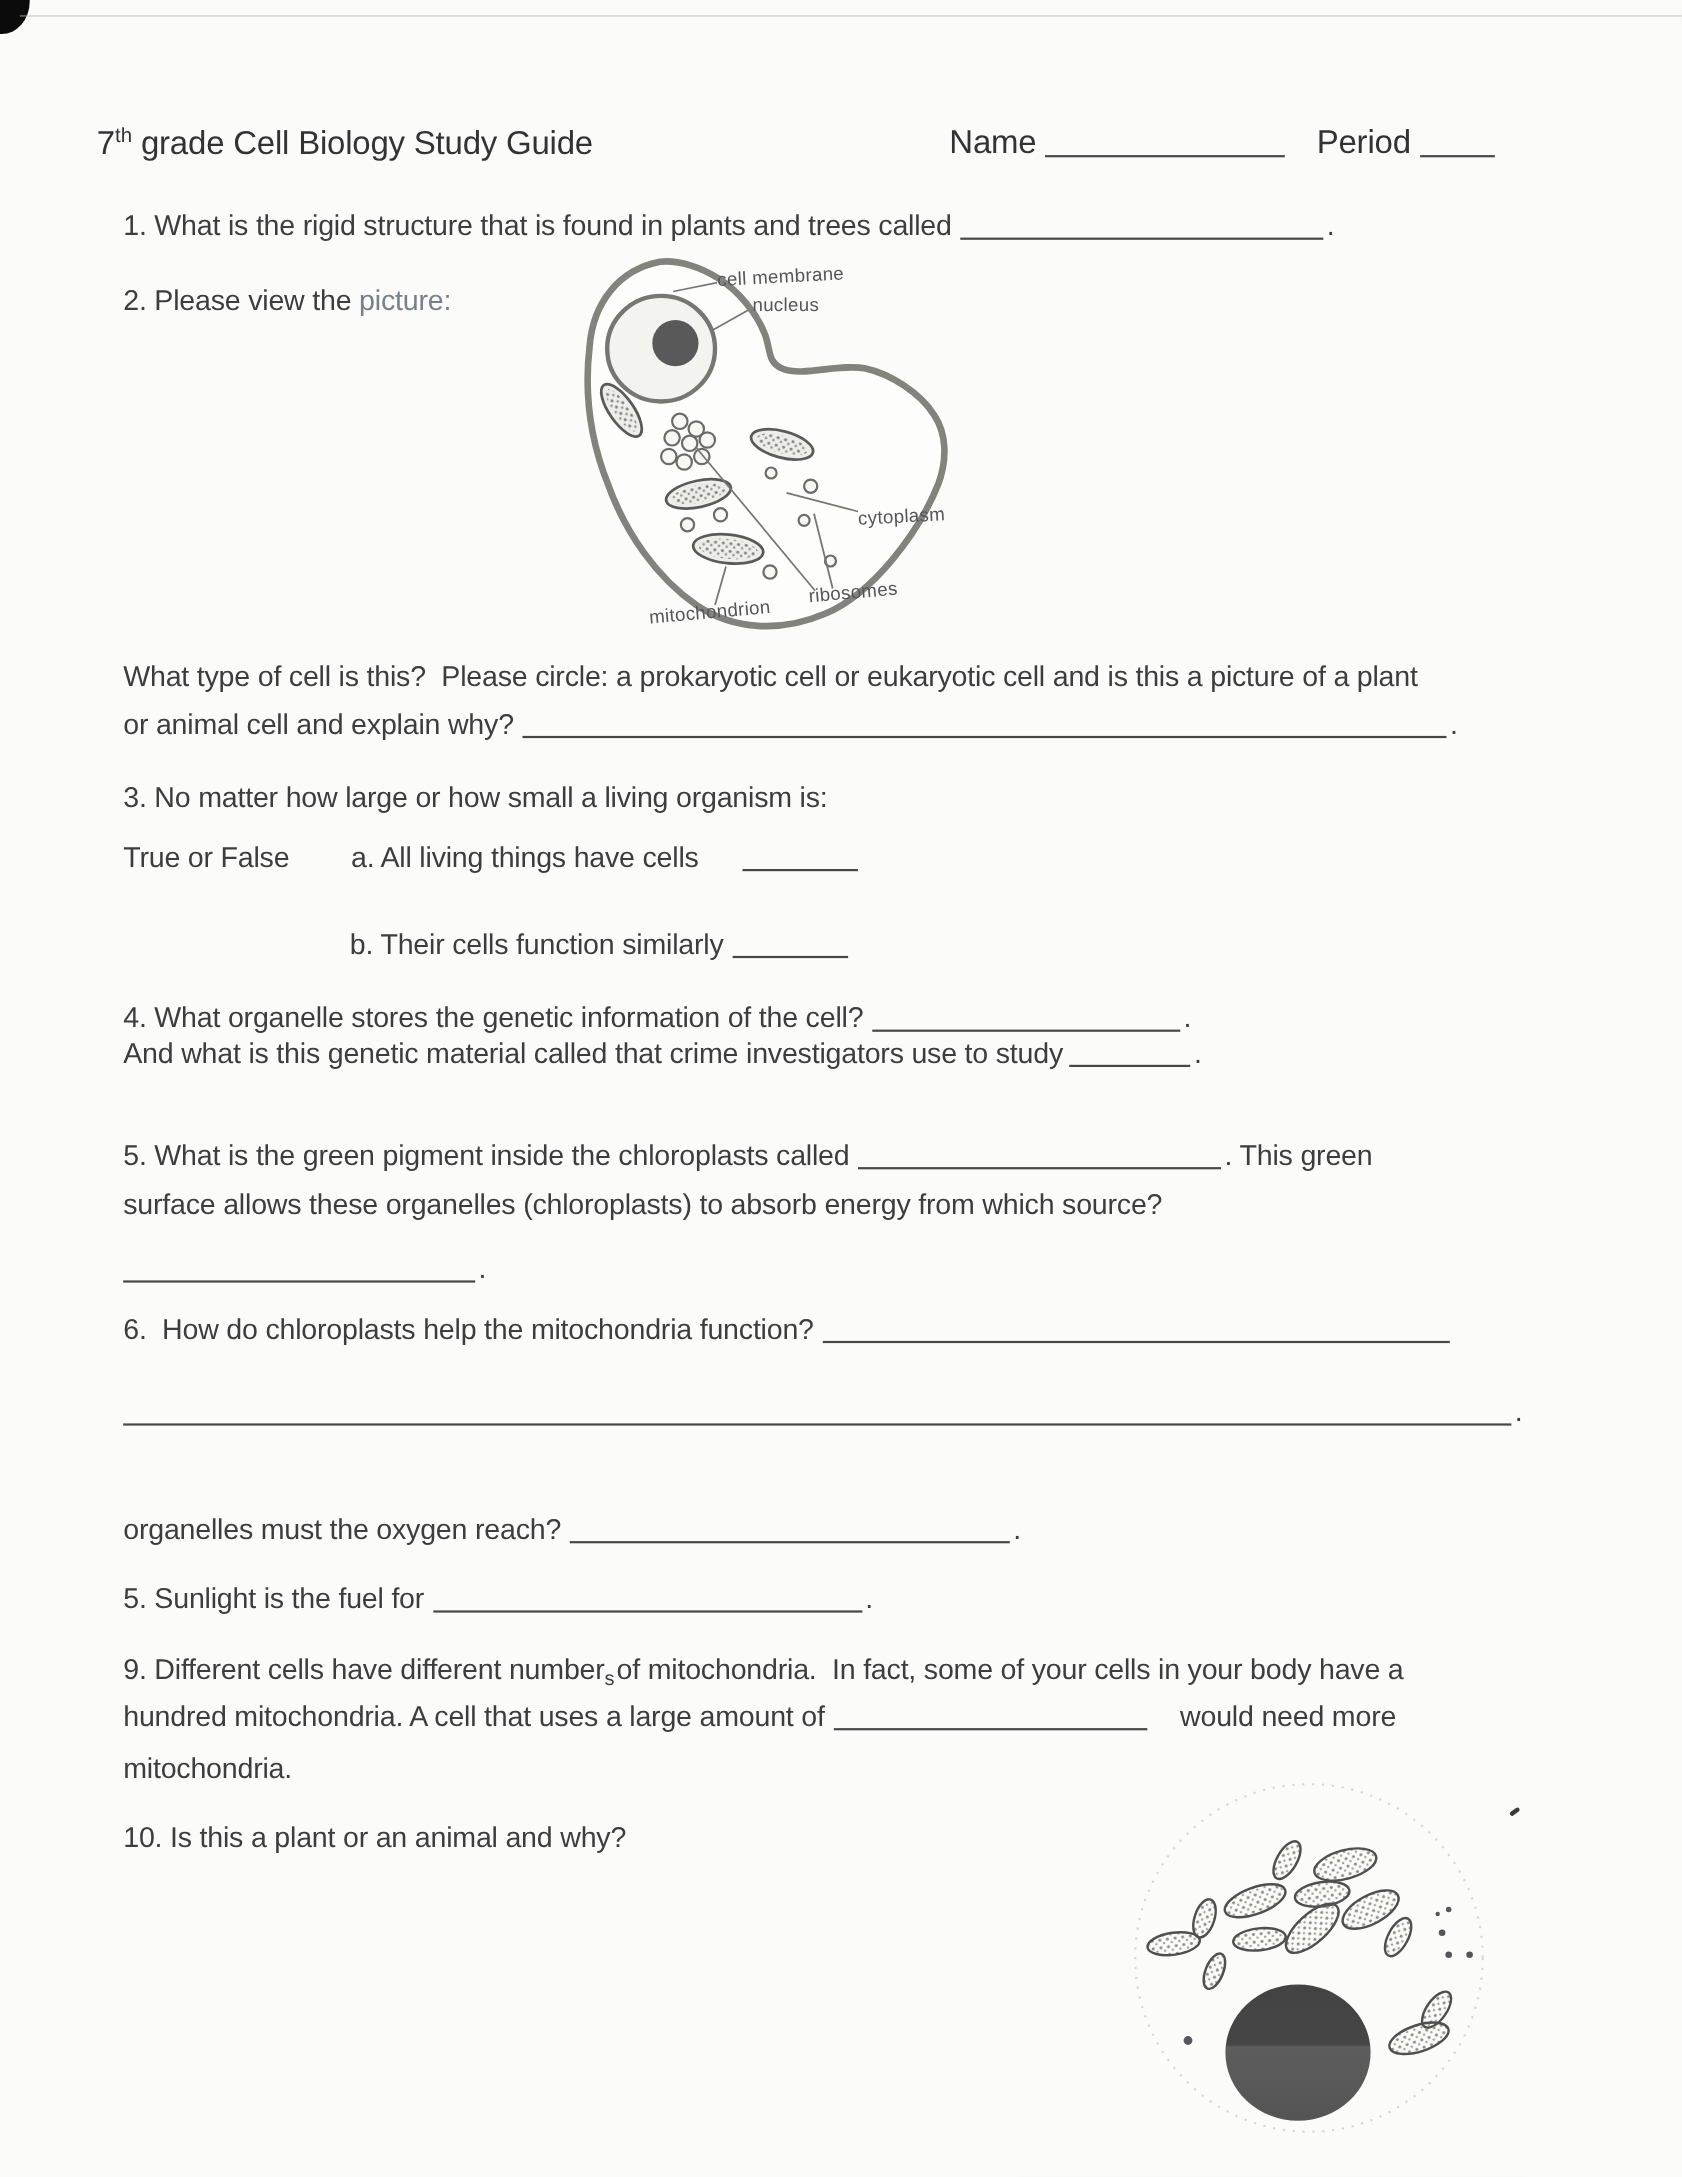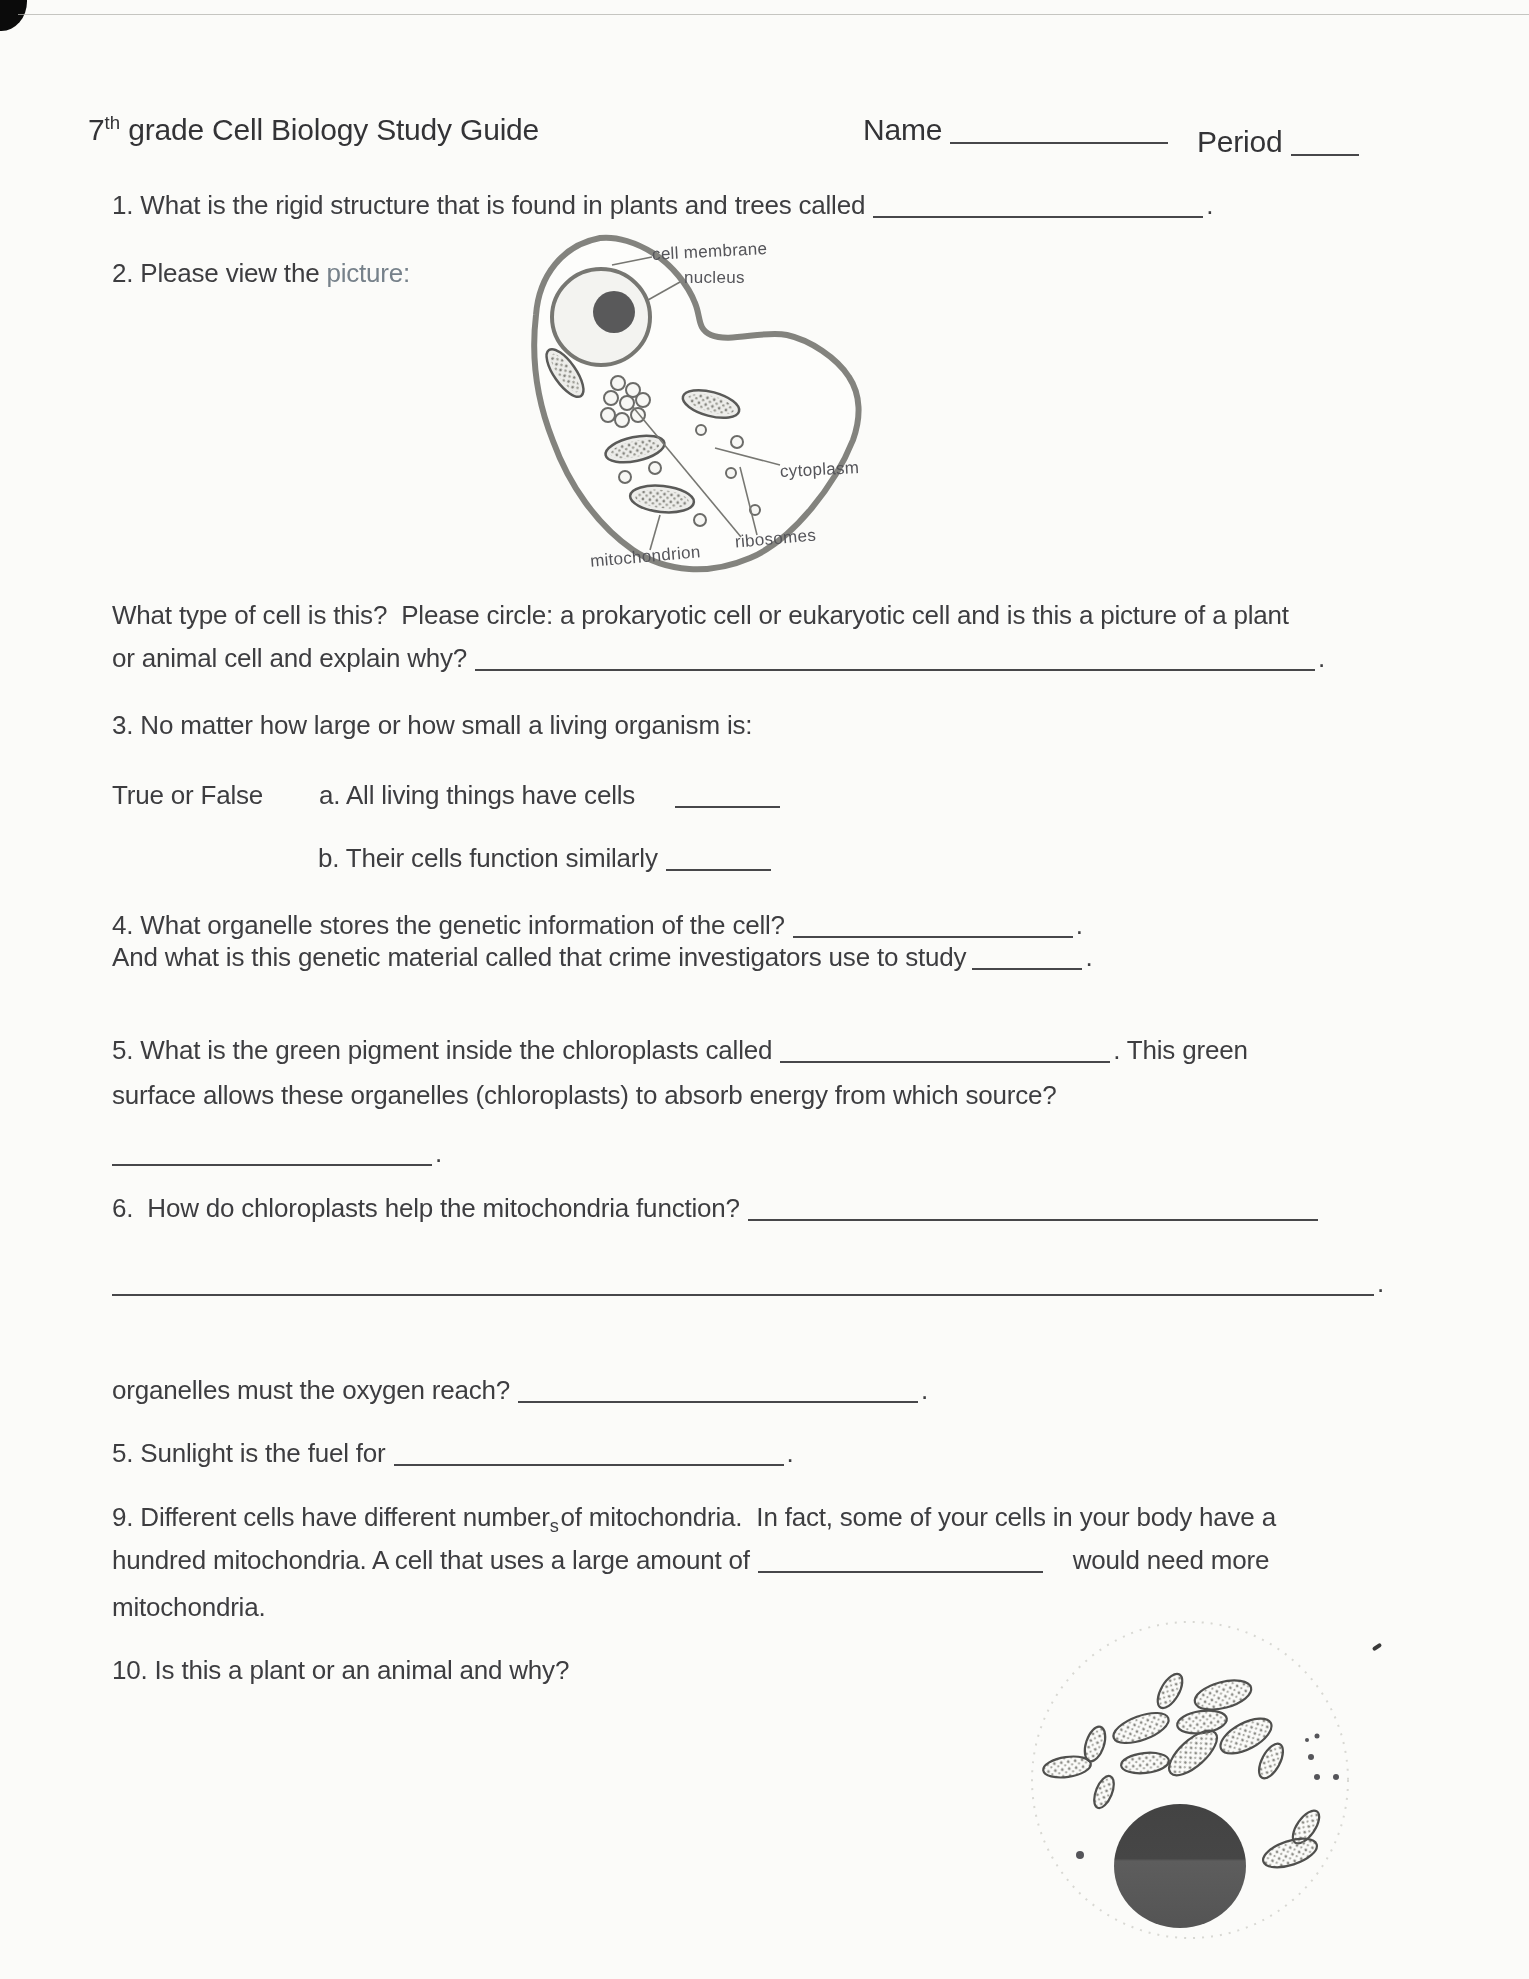--- a/index.html
+++ b/index.html
@@ -27,21 +27,21 @@
 <div class="page">
 
   <div class="artifact-wedge"></div>
   <div class="artifact-line"></div>
   <div class="artifact-tick"></div>
 
   <div class="line title" style="left:88px;top:112px"><span>7</span><sup>th</sup><span> grade Cell Biology Study Guide</span></div>
 
   <div class="line title" style="left:863px;top:112px"><span>Name</span><span class="blank" style="width:218px"></span></div>
 
-  <div class="line title" style="left:1197px;top:124px"><span>Period</span><span class="blank" style="width:68px"></span></div>
+  <div class="line title" style="left:1197px;top:112px"><span>Period</span><span class="blank" style="width:68px"></span></div>
 
   <div class="line" style="left:112px;top:190px"><span>1. What is the rigid structure that is found in plants and trees called</span><span class="blank" style="width:330px"></span><span class="tail">.</span></div>
 
   <div class="line" style="left:112px;top:258px"><span>2. Please view the </span><span class="accent">picture:</span></div>
 
   <svg style="left:500px;top:228px" width="400" height="372" viewBox="0 0 400 372">
     <defs>
       <pattern id="stipA" width="7" height="7" patternUnits="userSpaceOnUse">
         <circle cx="2" cy="2" r="1.4" fill="#85857f"></circle>
           <circle cx="5.4" cy="5.2" r="1.2" fill="#97978f"></circle>
@@ -101,21 +101,21 @@
   <div class="dlabel" style="left:652px;top:242px;transform:rotate(-3deg)">cell membrane</div>
   <div class="dlabel" style="left:684px;top:268px">nucleus</div>
   <div class="dlabel" style="left:780px;top:460px;transform:rotate(-3deg)">cytoplasm</div>
   <div class="dlabel" style="left:735px;top:529px;transform:rotate(-5deg)">ribosomes</div>
   <div class="dlabel" style="left:590px;top:547px;transform:rotate(-5deg)">mitochondrion</div>
 
   <div class="line" style="left:112px;top:600px"><span>What type of cell is this?  Please circle: a prokaryotic cell or eukaryotic cell and is this a picture of a plant</span></div>
   <div class="line" style="left:112px;top:643px"><span>or animal cell and explain why?</span><span class="blank" style="width:840px"></span><span class="tail">.</span></div>
 
   <div class="line" style="left:112px;top:710px"><span>3. No matter how large or how small a living organism is:</span></div>
-  <div class="line" style="left:112px;top:780px"><span>True or False</span><span style="margin-left:56px">a. All living things have cells</span><span class="blank" style="width:105px;margin-left:40px"></span></div>
+  <div class="line" style="left:112px;top:764px"><span>True or False</span><span style="margin-left:56px">a. All living things have cells</span><span class="blank" style="width:105px;margin-left:40px"></span></div>
   <div class="line" style="left:318px;top:843px"><span>b. Their cells function similarly</span><span class="blank" style="width:105px"></span></div>
 
   <div class="line" style="left:112px;top:910px"><span>4. What organelle stores the genetic information of the cell?</span><span class="blank" style="width:280px"></span><span class="tail">.</span></div>
   <div class="line" style="left:112px;top:942px"><span>And what is this genetic material called that crime investigators use to study</span><span class="blank" style="width:110px;margin-left:6px"></span><span class="tail">.</span></div>
 
   <div class="line" style="left:112px;top:1035px"><span>5. What is the green pigment inside the chloroplasts called</span><span class="blank" style="width:330px"></span><span class="tail">. This green</span></div>
   <div class="line" style="left:112px;top:1080px"><span>surface allows these organelles (chloroplasts) to absorb energy from which source?</span></div>
   <div class="line" style="left:112px;top:1138px"><span class="blank" style="width:320px;margin-left:0"></span><span class="tail">.</span></div>
 
   <div class="line" style="left:112px;top:1193px"><span>6.  How do chloroplasts help the mitochondria function?</span><span class="blank" style="width:570px"></span></div>

